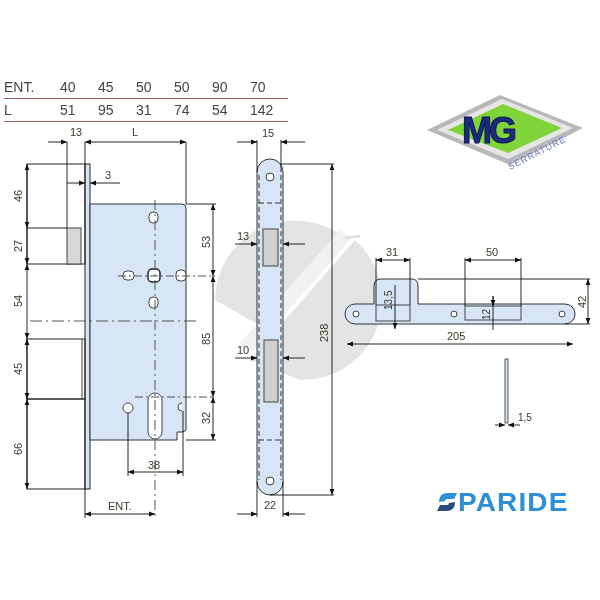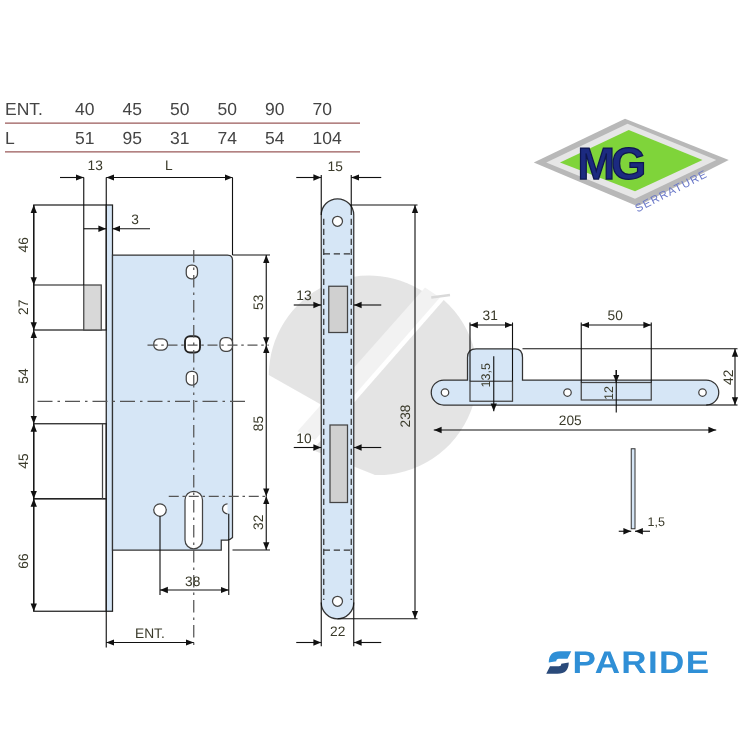--- a/index.html
+++ b/index.html
@@ -6,21 +6,21 @@
   body { width: 600px; height: 600px; position: relative; overflow: hidden;
          font-family: "Liberation Sans", sans-serif; }
   #stage { position: absolute; left: 0; top: 0; width: 600px; height: 600px; }
   .dimtxt { font-family: "Liberation Sans", sans-serif; font-size: 11px; fill: #3a3a2a; }
   .tbl { position: absolute; left: 4px; top: 76px; width: 284px;
          font-family: "Liberation Sans", sans-serif; font-size: 14px; color: #444; }
   .tbl .row { display: flex; height: 22px; align-items: center;
               border-bottom: 1.5px solid #9a5a5a; }
   .tbl .row .h { width: 56px; }
   .tbl .row .c { flex: 1; padding-right: 2px; }
-  .paride { position: absolute; left: 436px; top: 487px; height: 30px; display: flex; align-items: center; margin-top: 28px; }
+  .paride { position: absolute; left: 436px; top: 487px; height: 30px; display: flex; align-items: center; }
   .paride .word { font-family: "Liberation Sans", sans-serif; font-weight: bold; font-size: 25px;
                   color: #2f8fd6; letter-spacing: 1px; font-style: normal; transform: scaleX(1.12); transform-origin: left center; }
 </style>
 </head>
 <body>
 
 <div class="tbl">
   <div class="row">
     <span class="h">ENT.</span>
     <span class="c">40</span>
@@ -30,21 +30,21 @@
     <span class="c">90</span>
     <span class="c">70</span>
   </div>
   <div class="row">
     <span class="h">L</span>
     <span class="c">51</span>
     <span class="c">95</span>
     <span class="c">31</span>
     <span class="c">74</span>
     <span class="c">54</span>
-    <span class="c">104</span>
+    <span class="c">142</span>
   </div>
 </div>
 
 <svg id="stage" viewBox="0 0 600 600" xmlns="http://www.w3.org/2000/svg">
   <defs>
     <marker id="ar" viewBox="0 0 10 10" refX="10" refY="5" markerWidth="7" markerHeight="7" orient="auto-start-reverse">
       <path d="M0,1 L10,5 L0,9 z" fill="#111"></path>
     </marker>
   </defs>
 

